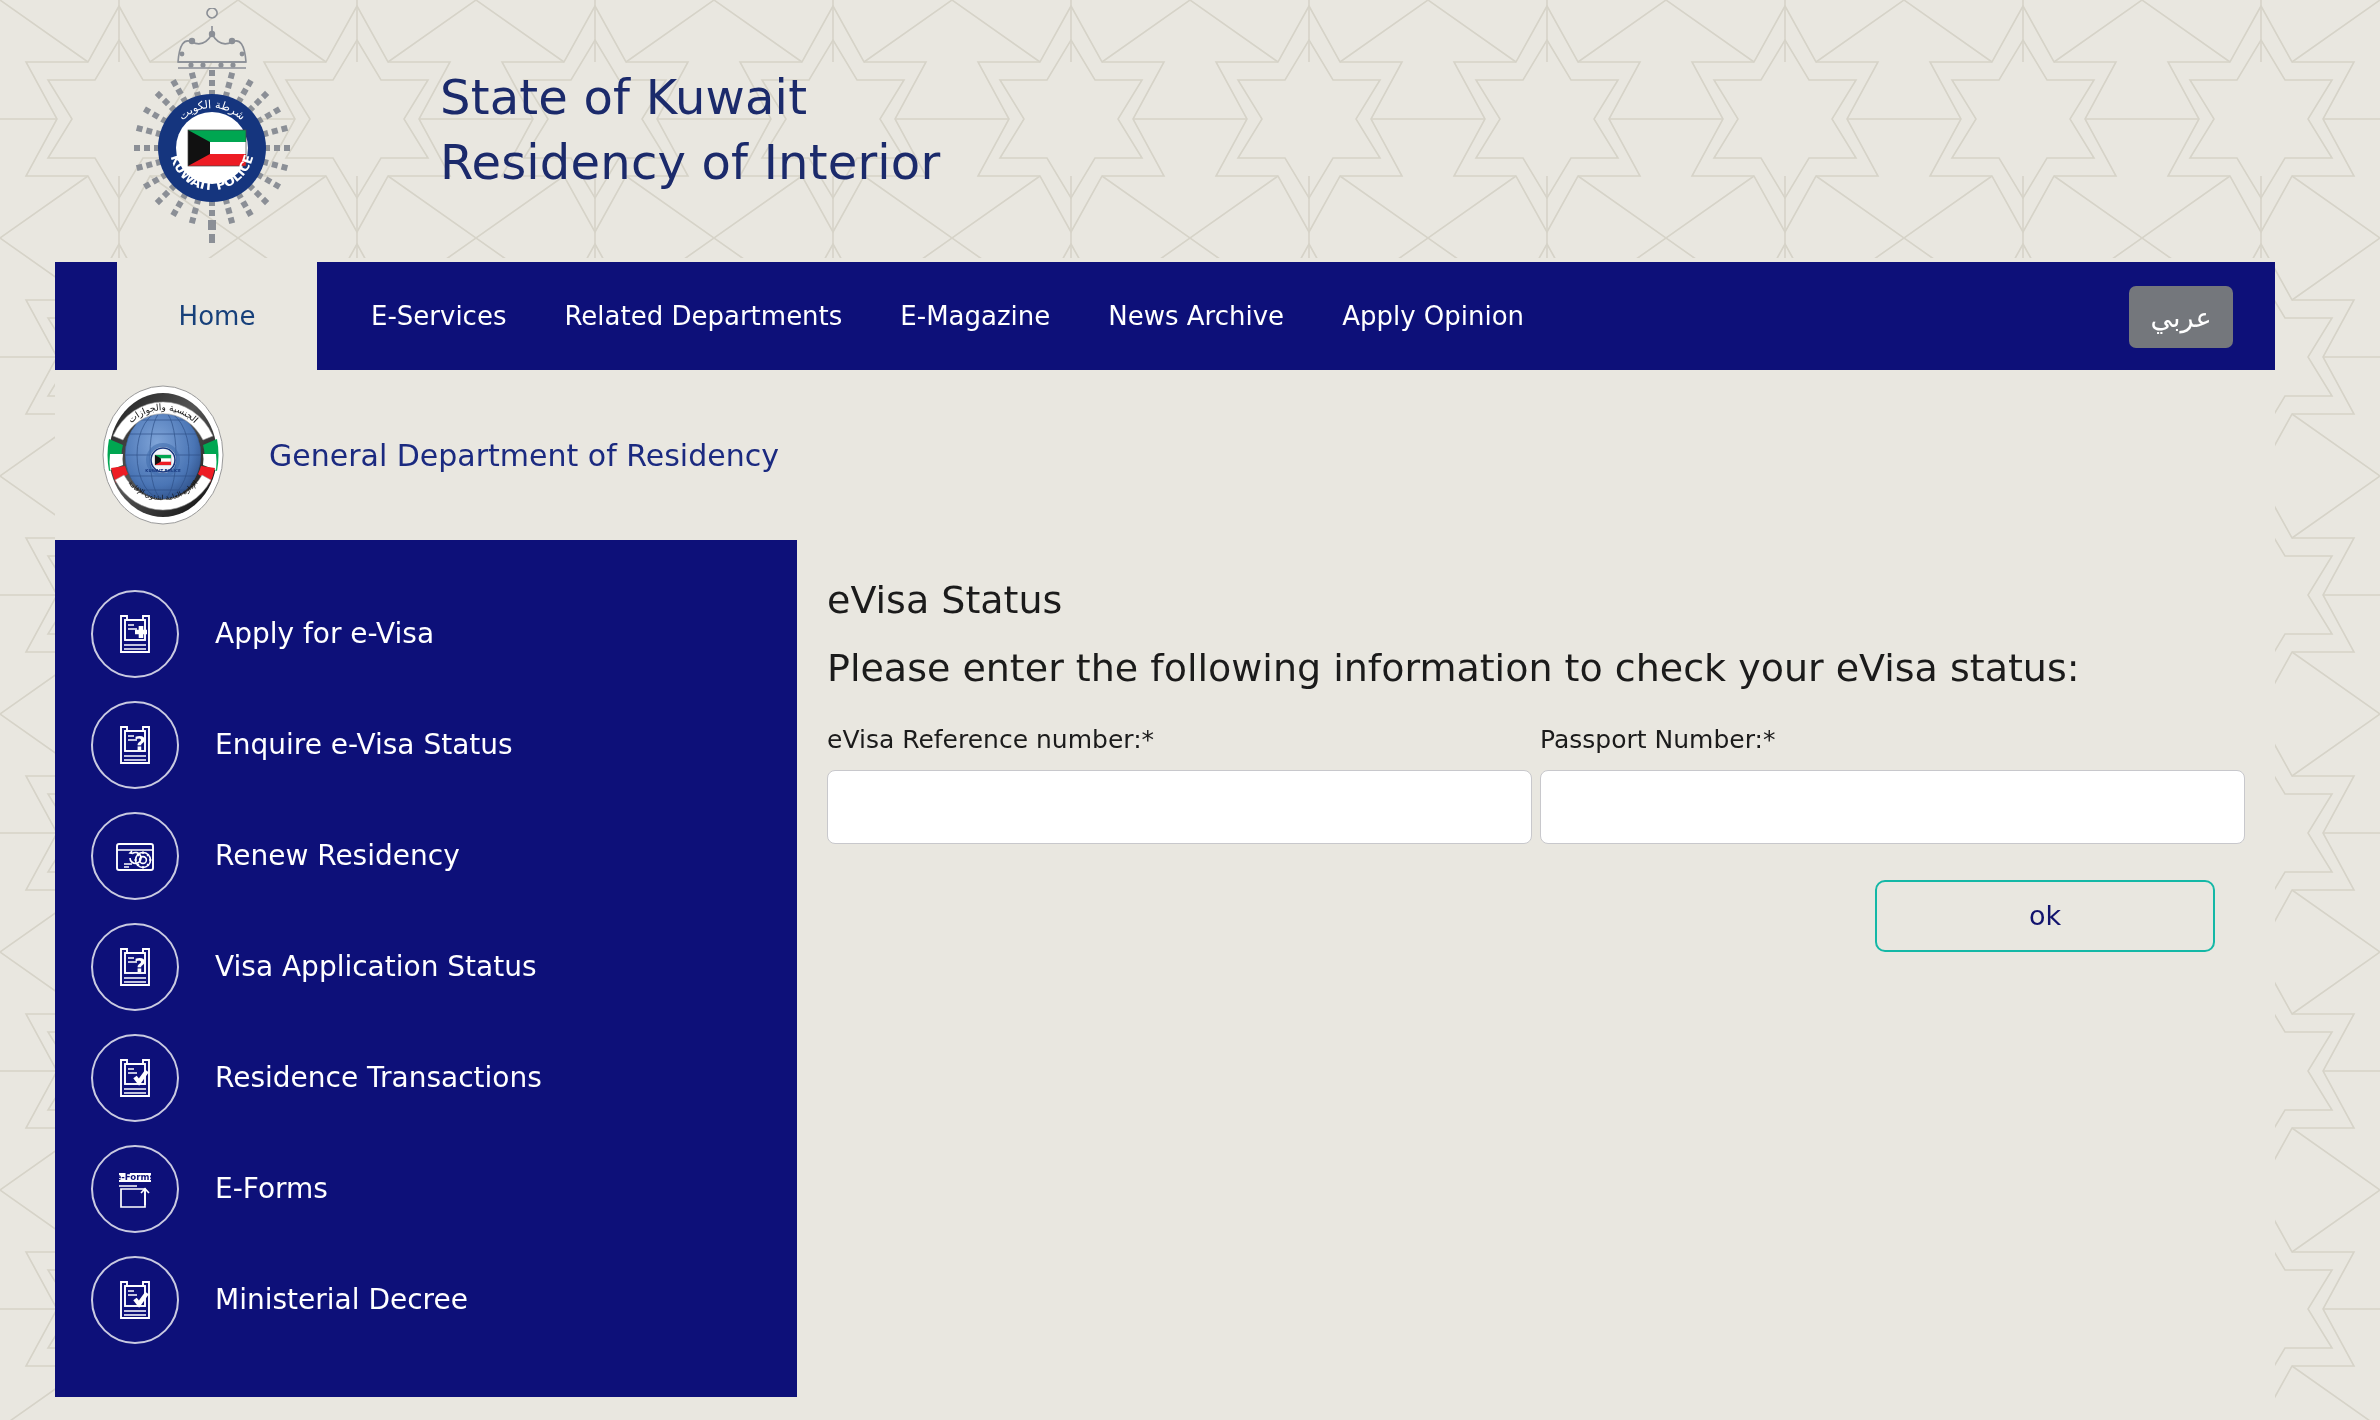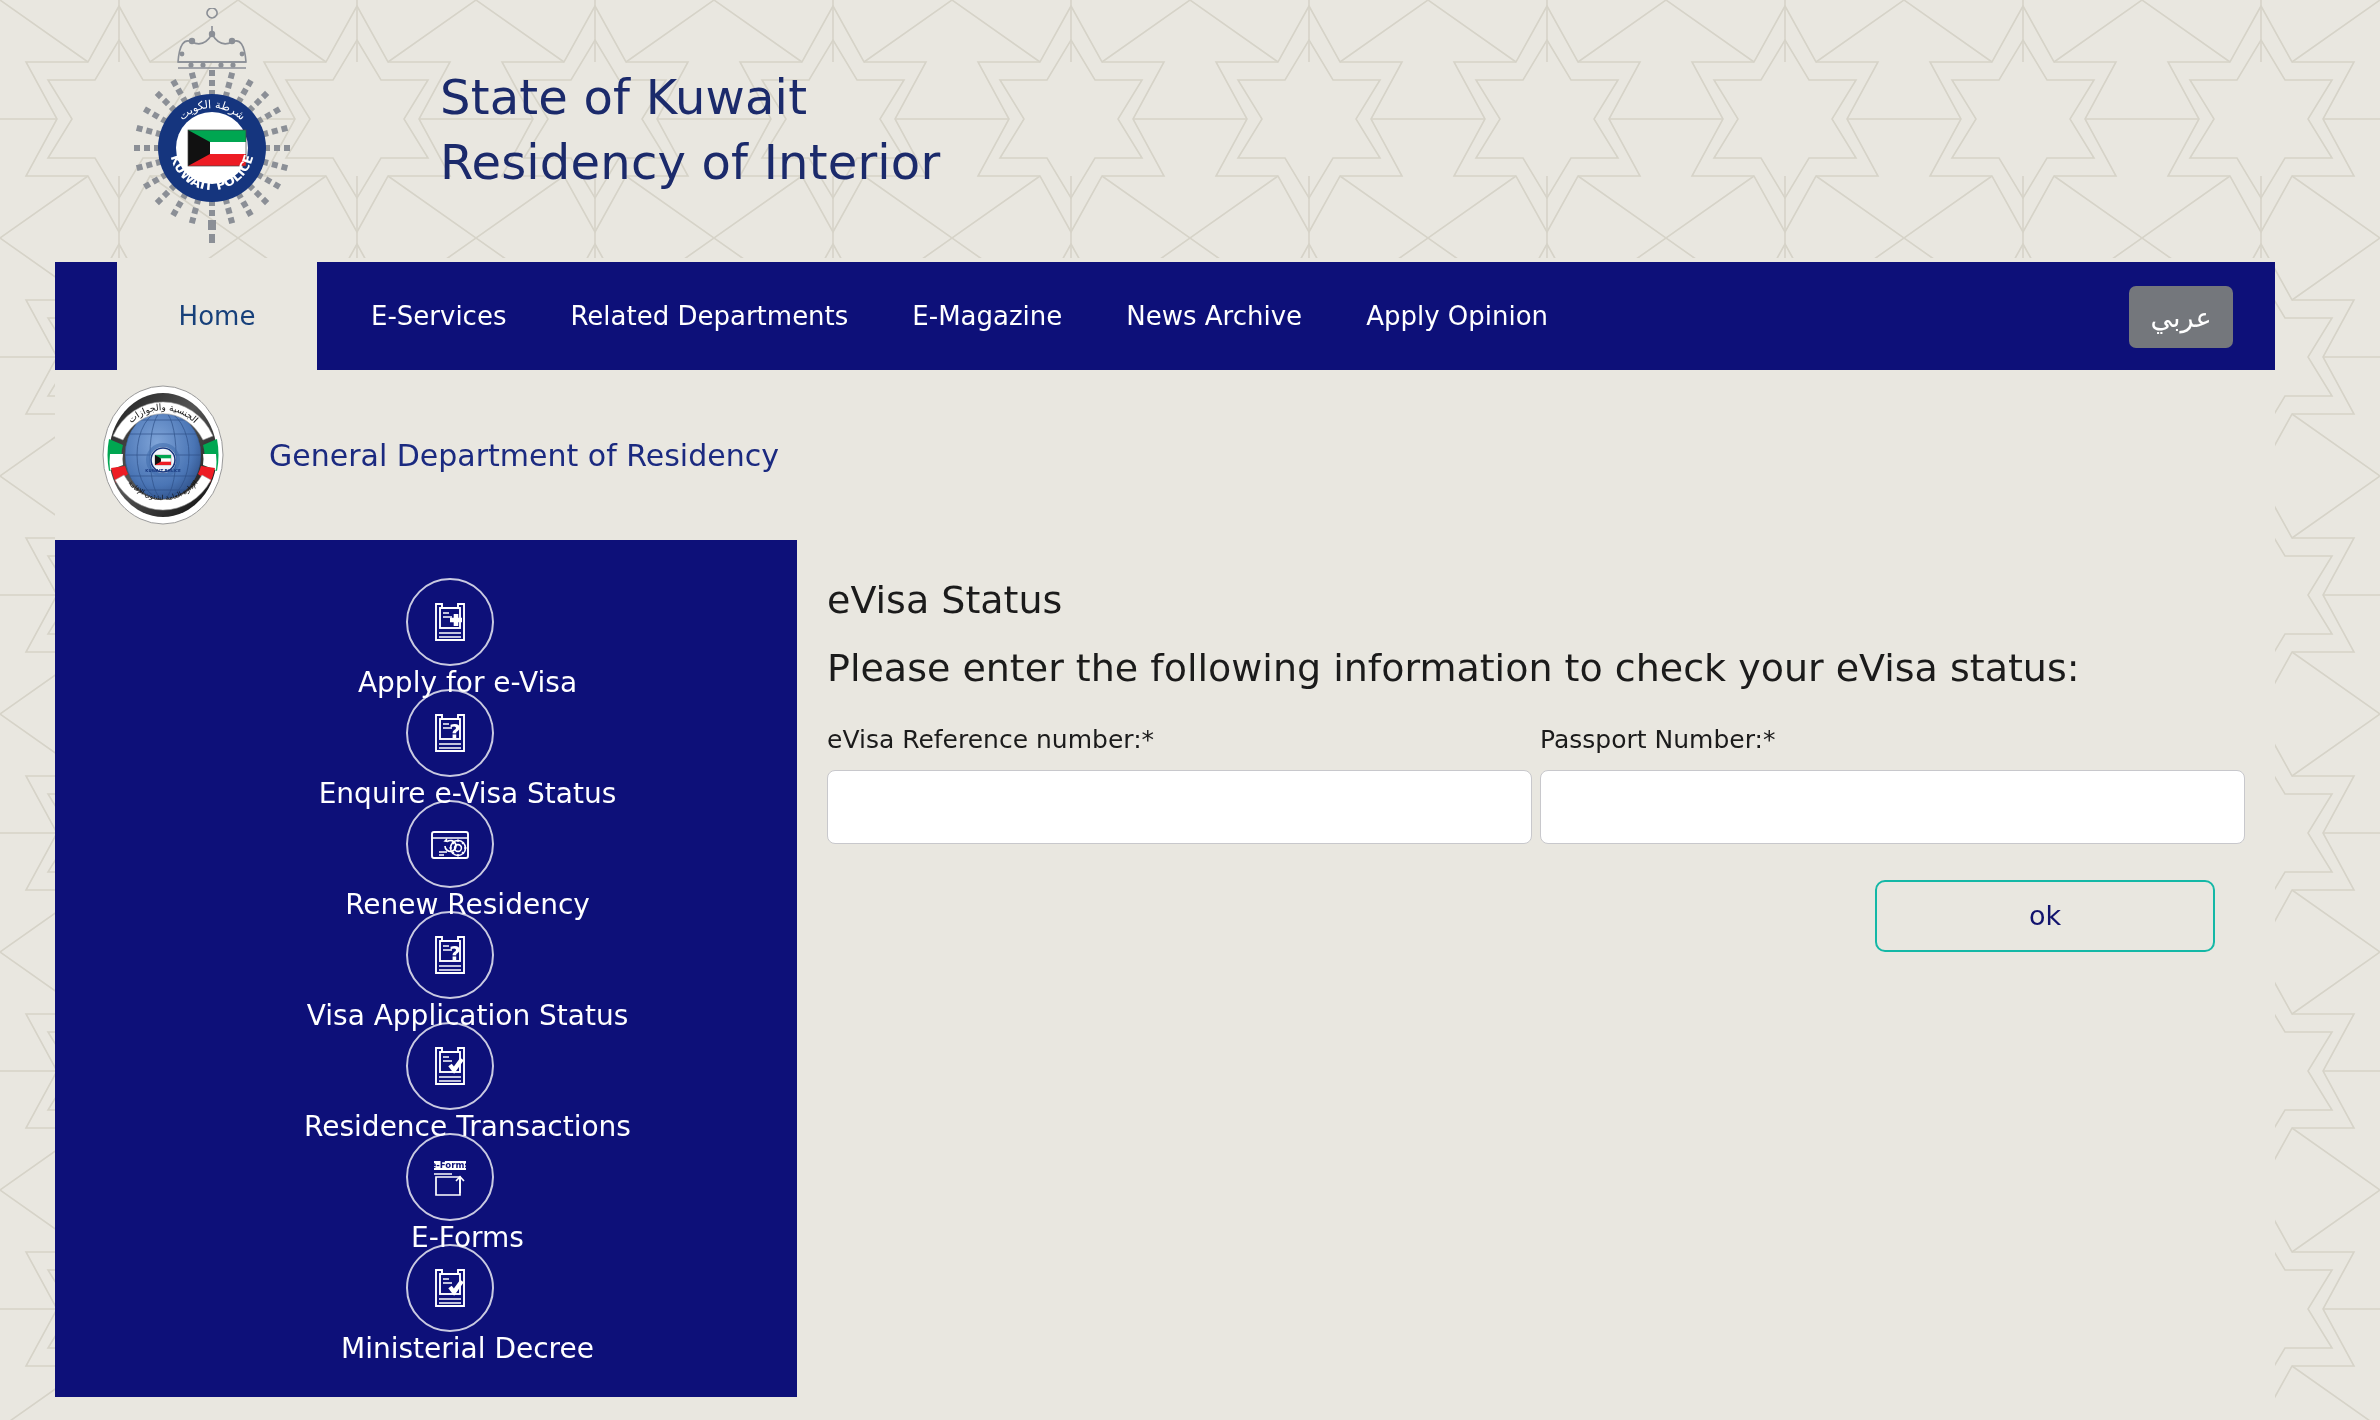--- a/index.html
+++ b/index.html
@@ -106,21 +106,21 @@
   .nav-item.active {
     background: #e9e7e0;
     color: #17407a;
     width: 200px;
     padding: 0;
   }
   .nav-rest {
     display: flex;
     align-items: center;
     padding-left: 30px;
-    gap: 16px;
+    gap: 10px;
   }
   .nav-rest .nav-item { padding: 0 24px; }
 
   .lang-btn {
     position: absolute;
     right: 42px;
     top: 24px;
     width: 104px;
     height: 62px;
     background: #74777c;
@@ -169,23 +169,22 @@
     top: 540px;
     width: 742px;
     height: 857px;
     background: #0d1079;
     padding-top: 38px;
   }
   .side-item {
     display: flex;
     align-items: center;
     height: 111px;
-    padding-left: 47px;
+    padding-left: 36px;
     cursor: pointer;
-    flex-direction: column;
   }
   .side-icon {
     width: 88px;
     height: 88px;
     flex: 0 0 88px;
     border-radius: 50%;
     border: 2px solid rgba(255,255,255,0.78);
     display: flex;
     align-items: center;
     justify-content: center;

